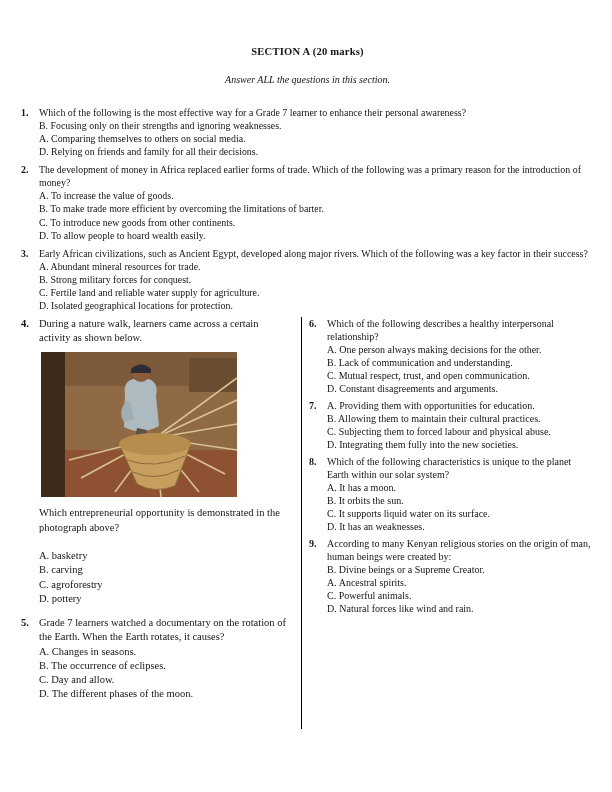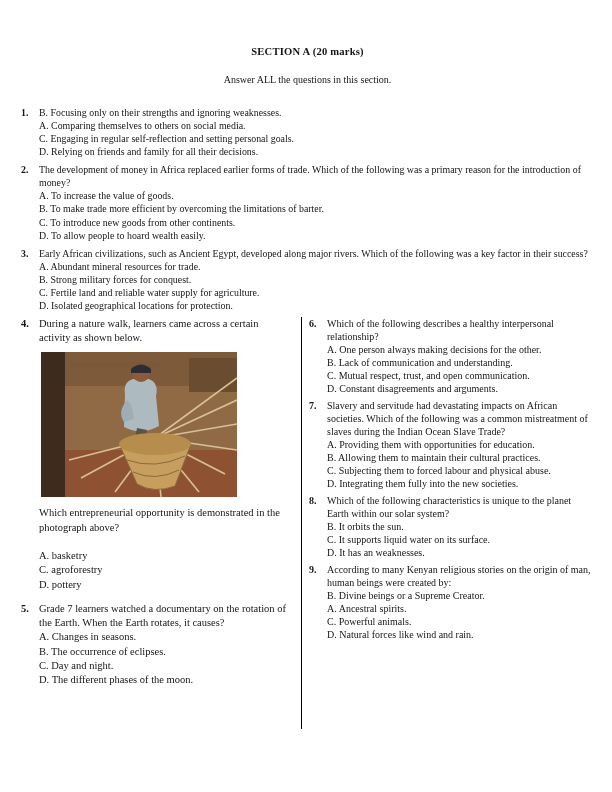--- a/index.html
+++ b/index.html
@@ -5,21 +5,21 @@
   * { margin:0; padding:0; box-sizing:border-box; }
   html,body { background:#ffffff; }
   .page {
     width:612px; height:792px; background:#ffffff; color:#151515;
     font-family:"Liberation Serif", serif;
     position:relative; overflow:hidden;
     padding:46px 18px 0 21px;
   }
   .header { text-align:center; }
   .section-title { font-size:10.6px; font-weight:bold; letter-spacing:.2px; }
-  .instruction { font-size:10px; margin-top:17px; }
+  .instruction { font-style:italic; font-size:10px; margin-top:17px; }
   .top-section { margin-top:21px; }
   .question { display:flex; margin-bottom:5px; }
   .qnum { font-weight:bold; width:18px; flex:none; }
   .qbody { flex:1; }
   .top-section .question { font-size:9.9px; line-height:1.32; }
   .columns { display:flex; margin-top:3px; height:412px; }
   .col-left { width:280px; flex:none; padding-right:10px; }
   .col-left .question { font-size:10.5px; line-height:1.36; margin-bottom:10px; }
   .col-right { width:293px; flex:none; border-left:1px solid #000; padding-left:7px; }
   .col-right .question { font-size:10px; line-height:1.3; margin-bottom:4px; }
@@ -38,23 +38,23 @@
   <div class="header">
     <div class="section-title">SECTION A (20 marks)</div>
     <div class="instruction">Answer ALL the questions in this section.</div>
   </div>
 
   <div class="top-section">
 
     <div class="question">
       <span class="qnum">1.</span>
       <div class="qbody">
+        <div class="qtext">Which of the following is the most effective way for a Grade 7 learner to enhance their personal awareness?</div>
         <div class="opt">B. Focusing only on their strengths and ignoring weaknesses.</div>
         <div class="opt">A. Comparing themselves to others on social media.</div>
-        <div class="opt">C. Engaging in regular self-reflection and setting personal goals.</div>
         <div class="opt">D. Relying on friends and family for all their decisions.</div>
       </div>
     </div>
 
     <div class="question">
       <span class="qnum">2.</span>
       <div class="qbody">
         <div class="qtext">The development of money in Africa replaced earlier forms of trade. Which of the following was a primary reason for the introduction of money?</div>
         <div class="opt">A. To increase the value of goods.</div>
         <div class="opt">B. To make trade more efficient by overcoming the limitations of barter.</div>
@@ -113,32 +113,33 @@
             <path d="M96 76 L92 96 L102 98 L106 78 Z" fill="#5d5246"></path>
 
             <path d="M80 96 Q114 80 150 92 L134 134 Q113 142 96 132 Z" fill="#c79e5e" stroke="#8a6a3a" stroke-width="1"></path>
             <ellipse cx="114" cy="92" rx="36" ry="11" fill="#b78d4e"></ellipse>
             <path d="M86 108 Q114 118 144 104" fill="none" stroke="#8a6a3a" stroke-width="1"></path>
             <path d="M92 120 Q114 130 138 118" fill="none" stroke="#8a6a3a" stroke-width="1"></path>
           </svg>
 
           <div class="qtext followup">Which entrepreneurial opportunity is demonstrated in the photograph above?</div>
           <div class="opt">A. basketry</div>
+          <div class="opt">B. carving</div>
           <div class="opt">C. agroforestry</div>
           <div class="opt">D. pottery</div>
         </div>
       </div>
 
       <div class="question">
         <span class="qnum">5.</span>
         <div class="qbody">
           <div class="qtext">Grade 7 learners watched a documentary on the rotation of the Earth. When the Earth rotates, it causes?</div>
           <div class="opt">A. Changes in seasons.</div>
           <div class="opt">B. The occurrence of eclipses.</div>
-          <div class="opt">C. Day and night.</div>
+          <div class="opt">C. Day and allow.</div>
           <div class="opt">D. The different phases of the moon.</div>
         </div>
       </div>
 
     </div>
 
     <div class="col-right">
 
       <div class="question">
         <span class="qnum">6.</span>
@@ -147,32 +148,32 @@
           <div class="opt">A. One person always making decisions for the other.</div>
           <div class="opt">B. Lack of communication and understanding.</div>
           <div class="opt">C. Mutual respect, trust, and open communication.</div>
           <div class="opt">D. Constant disagreements and arguments.</div>
         </div>
       </div>
 
       <div class="question">
         <span class="qnum">7.</span>
         <div class="qbody">
-          <div class="qtext">Slavery and servitude had devastating impacts on African societies. Which of the following was a common mistreatment of slaves during the Indian Ocean Slave Trade?</div>
           <div class="opt">A. Providing them with opportunities for education.</div>
           <div class="opt">B. Allowing them to maintain their cultural practices.</div>
           <div class="opt">C. Subjecting them to forced labour and physical abuse.</div>
           <div class="opt">D. Integrating them fully into the new societies.</div>
         </div>
       </div>
 
       <div class="question">
         <span class="qnum">8.</span>
         <div class="qbody">
           <div class="qtext">Which of the following characteristics is unique to the planet Earth within our solar system?</div>
+          <div class="opt">A. It has a moon.</div>
           <div class="opt">B. It orbits the sun.</div>
           <div class="opt">C. It supports liquid water on its surface.</div>
           <div class="opt">D. It has an weaknesses.</div>
         </div>
       </div>
 
       <div class="question">
         <span class="qnum">9.</span>
         <div class="qbody">
           <div class="qtext">According to many Kenyan religious stories on the origin of man, human beings were created by:</div>

